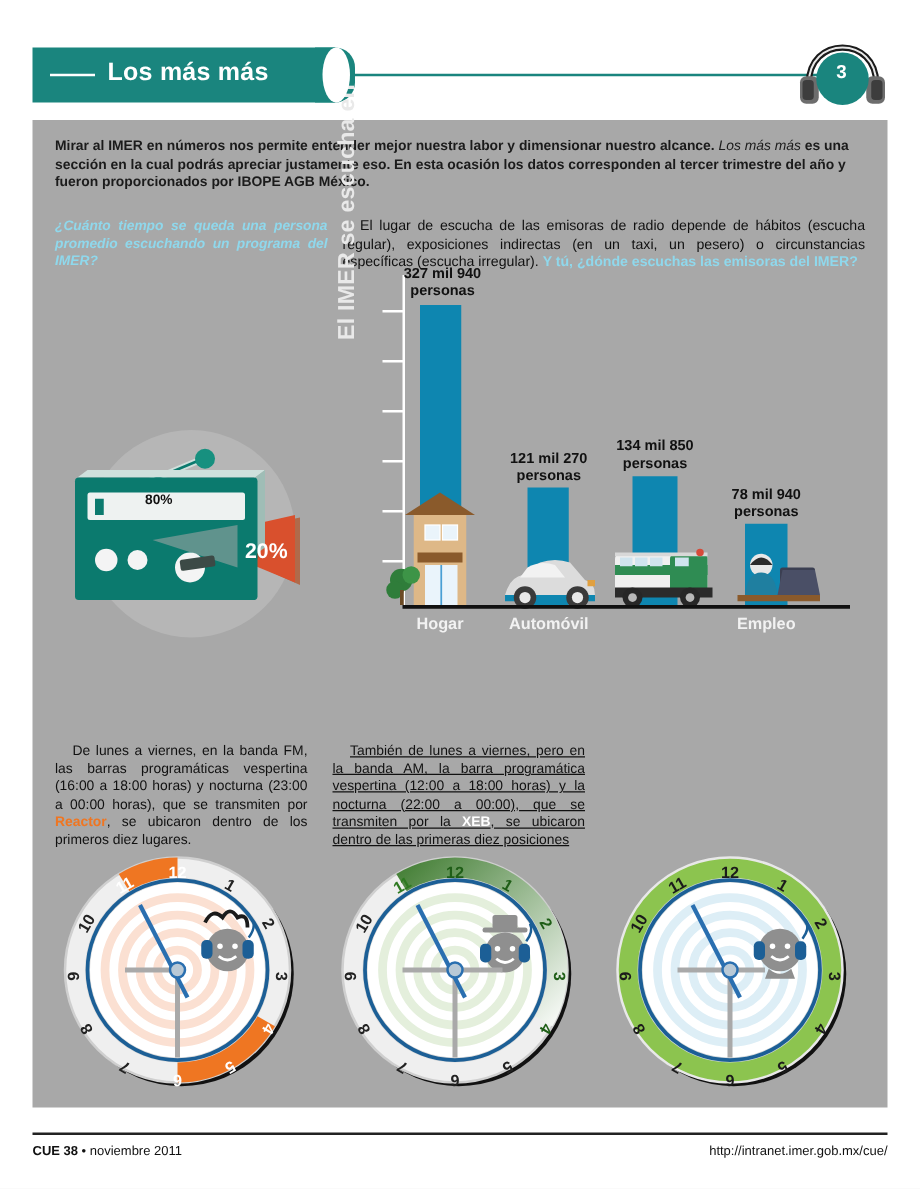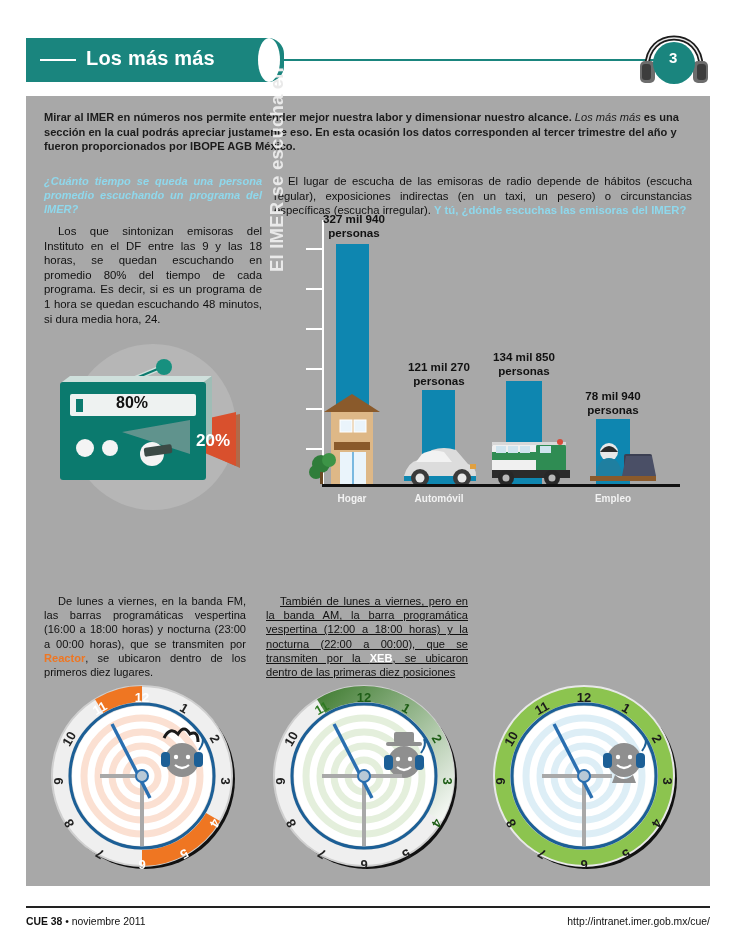--- a/index.html
+++ b/index.html
@@ -94,21 +94,21 @@
   .yaxis { position:absolute; left:48px; top:6px; width:2px; height:264px; background:#ffffff; }
   .ytick { position:absolute; left:32px; width:18px; height:2px; background:#ffffff; }
   .baseline { position:absolute; left:48px; top:270px; width:358px; height:3px; background:#111; }
 
   .bar { position:absolute; background:#0e86b0; }
   .barval {
     position:absolute; color:#111; font-size:11.6px; font-weight:700;
     line-height:13.6px; text-align:center; white-space:nowrap;
   }
   .barcat {
-    position:absolute; color:#f2f2f2; font-size:10px; font-weight:700;
+    position:absolute; color:#f2f2f2; font-size:13px; font-weight:700;
     line-height:14px; text-align:center; width:100px;
   }
 
   
   .mid-banner {
     position:absolute; left:18px; top:450px; width:648px;
     color:#111; font-size:11.2px; font-weight:700; line-height:15px;
   }
   .col3 {
     position:absolute; top:498px; width:202px;
@@ -165,21 +165,20 @@
     </div>
   </div>
 
   <div class="canvas">
 
     <div class="intro">
       <span>Mirar al IMER en números nos permite entender mejor nuestra labor y dimensionar nuestro alcance. </span><span class="ital">Los más más</span><span> es una sección en la cual podrás apreciar justamente eso. En esta ocasión los datos corresponden al tercer trimestre del año y fueron proporcionados por IBOPE AGB México.</span>
     </div>
 
     <div class="q-left">¿Cuánto tiempo se queda una persona promedio escuchando un programa del IMER?</div>
-    <div class="p-left">Los que sintonizan emisoras del Instituto en el DF entre las 9 y las 18 horas, se quedan escuchando en promedio 80% del tiempo de cada programa. Es decir, si es un programa de 1 hora se quedan escuchando 48 minutos, si dura media hora, 24.</div>
 
     <div class="p-right">
       <span>El lugar de escucha de las emisoras de radio depende de hábitos (escucha regular), exposiciones indirectas (en un taxi, un pesero) o circunstancias específicas (escucha irregular). </span><span class="hl">Y tú, ¿dónde escuchas las emisoras del IMER?</span>
     </div>
 
     <div class="radio-wrap">
       <div class="radio-disc"></div>
       <svg width="230" height="180" viewBox="0 0 230 180" style="position:absolute;left:0;top:0;">
 
         <line x1="58" y1="58" x2="120" y2="32" stroke="#cfe0dc" stroke-width="5" stroke-linecap="round"></line>
@@ -200,21 +199,21 @@
         <rect x="30" y="58" width="126" height="22" rx="2" fill="#eef2f1"></rect>
         <rect x="36" y="63" width="7" height="13" fill="#0b7a6e"></rect>
 
         <circle cx="45" cy="112" r="9" fill="#f4f4f4"></circle>
         <circle cx="70" cy="112" r="8" fill="#f4f4f4"></circle>
 
         <path d="M82 96 L150 84 L150 118 Z" fill="#a8a8a8" opacity=".55"></path>
         <circle cx="112" cy="118" r="12" fill="#f4f4f4"></circle>
         <rect x="104" y="110" width="28" height="9" rx="2" fill="#3c4a46" transform="rotate(-8 118 114)"></rect>
       </svg>
-      <div style="position:absolute;left:76px;top:58px;color:#111;font-size:16px;font-weight:700;">80%</div>
+      <div style="position:absolute;left:76px;top:58px;color:#111;font-size:11px;font-weight:700;">80%</div>
       <div style="position:absolute;left:156px;top:95px;color:#ffffff;font-size:17px;font-weight:700;">20%</div>
     </div>
 
     <div class="chart">
       <div class="ylabel">El IMER se escucha en</div>
       <div class="yaxis"></div>
 
       <div class="ytick" style="top:34px;"></div>
       <div class="ytick" style="top:74px;"></div>
       <div class="ytick" style="top:114px;"></div>

